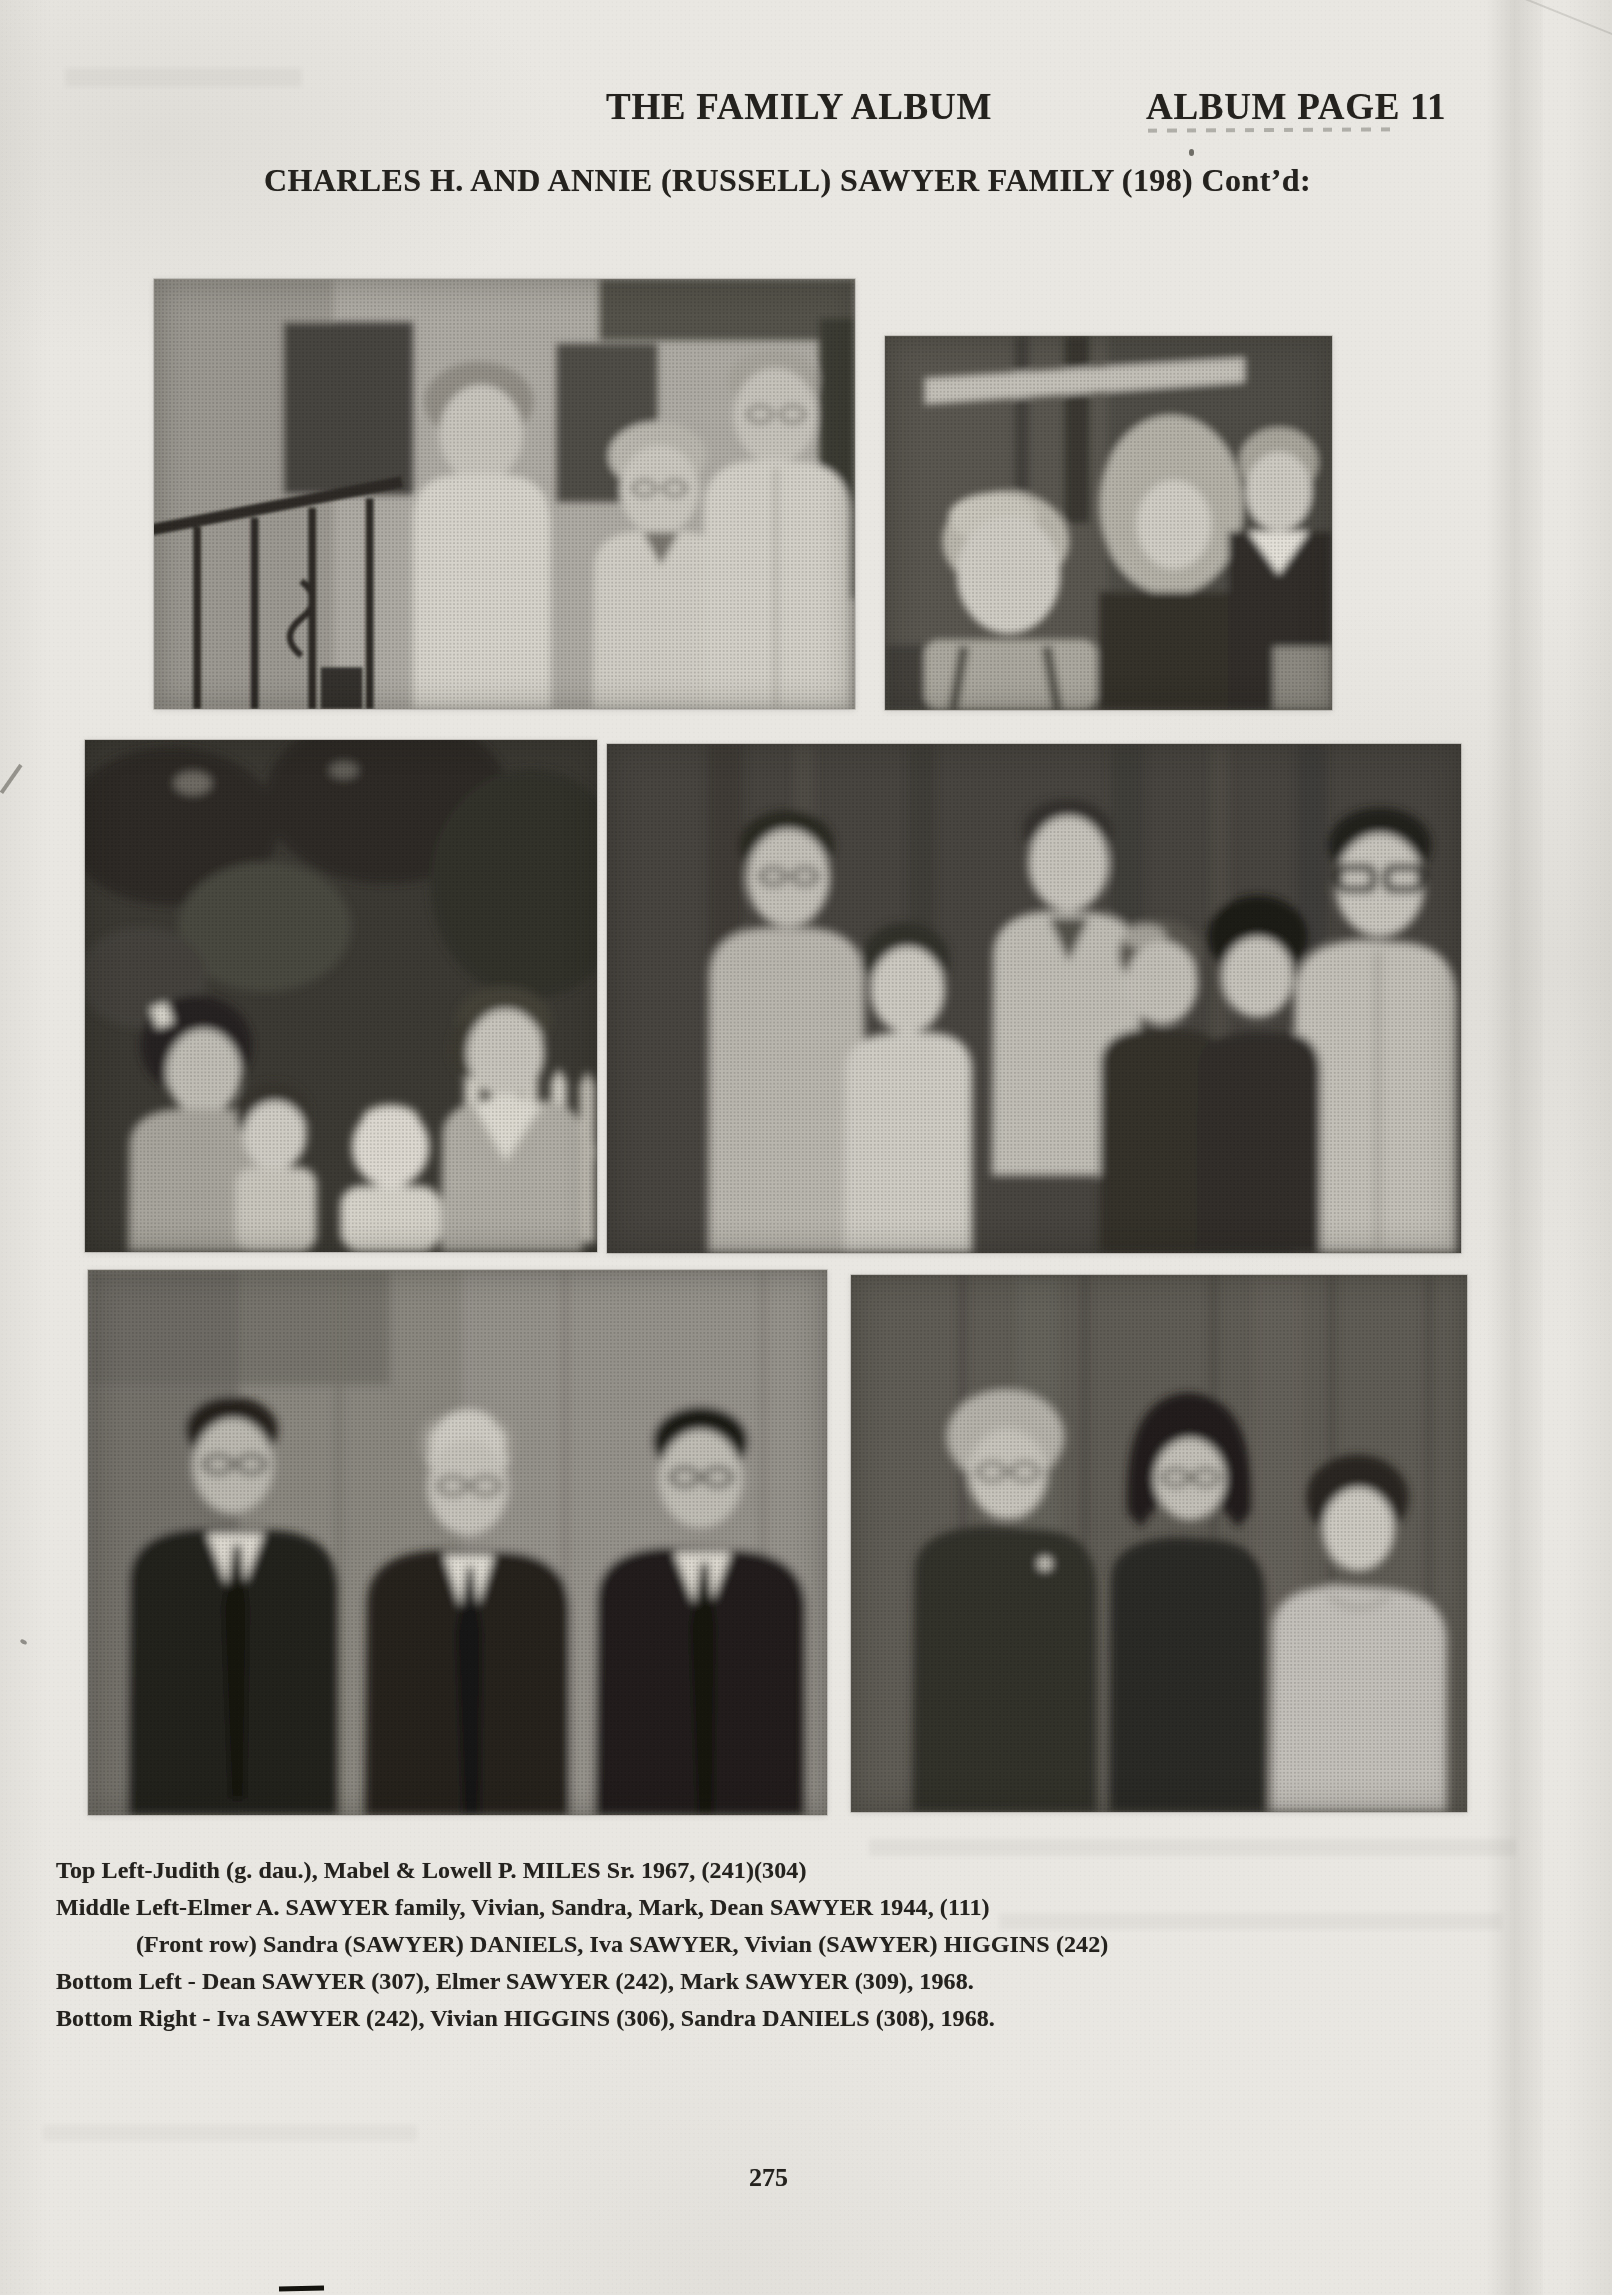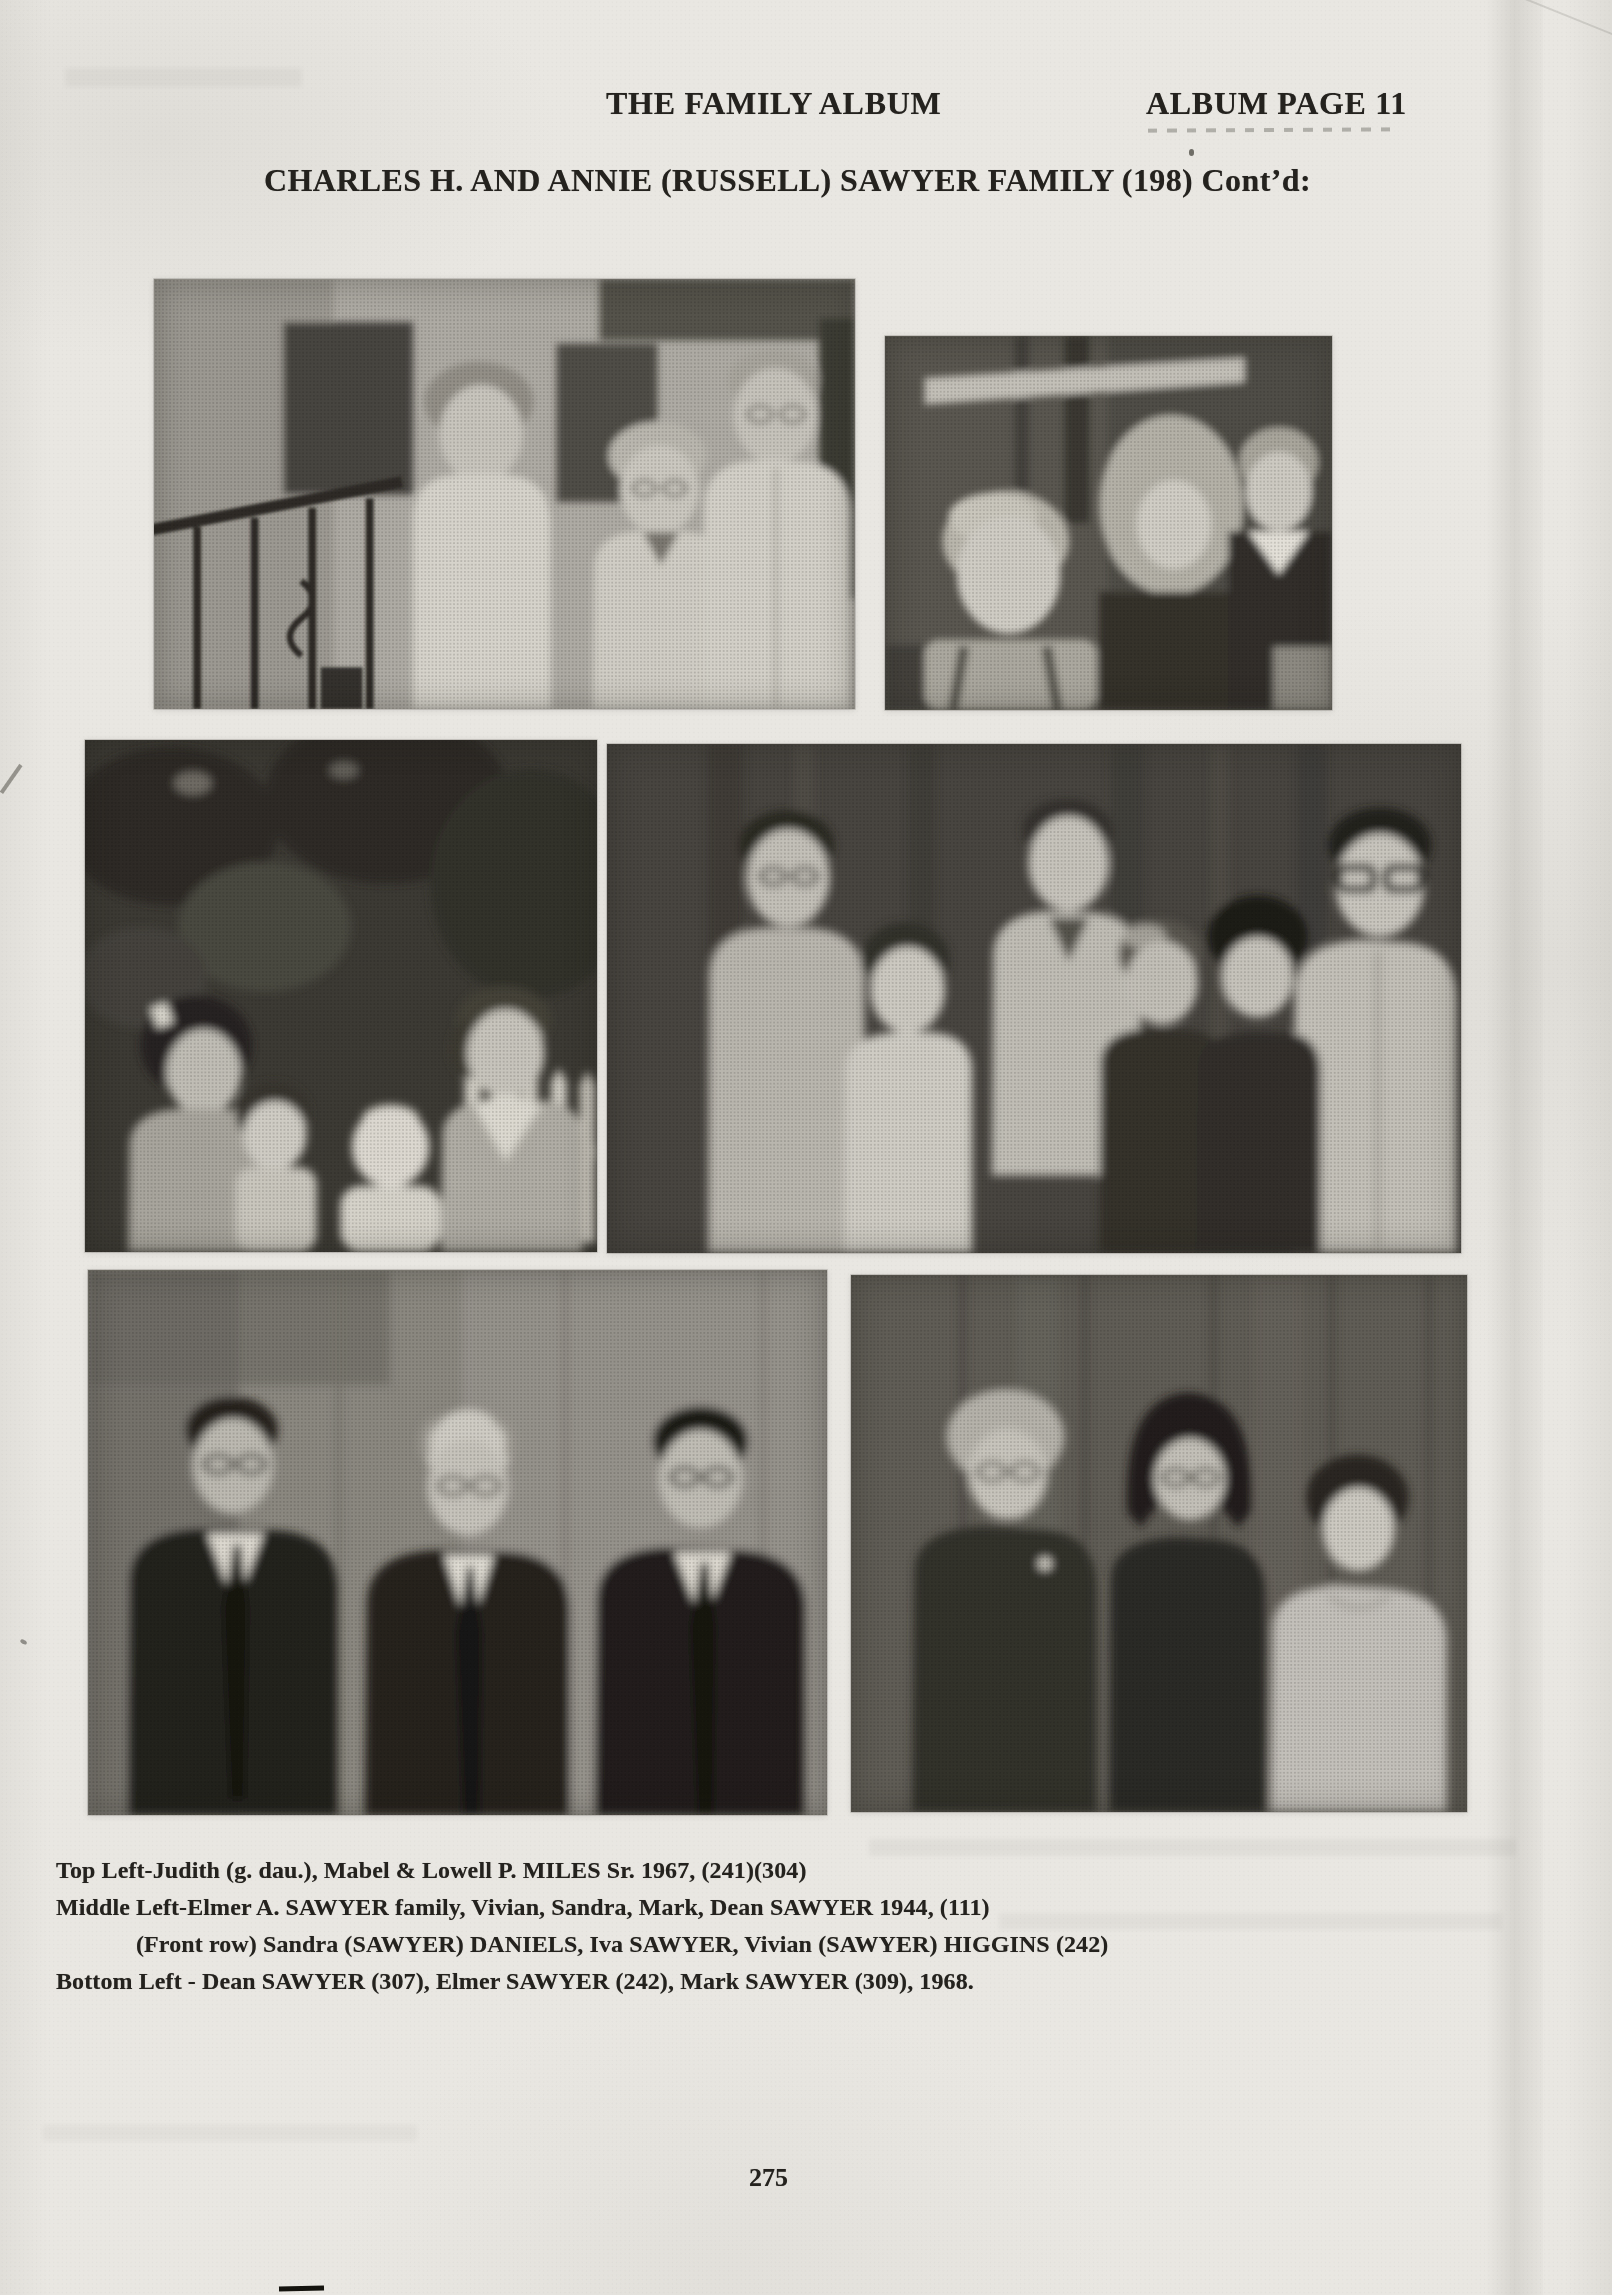--- a/index.html
+++ b/index.html
@@ -19,21 +19,21 @@
   }
   .grain{
     position:absolute;inset:0;pointer-events:none;opacity:.7;
     background-image:radial-gradient(rgba(95,93,86,.07) 0.7px, transparent 0.9px);
     background-size:4.3px 4.3px;
   }
   .edge-shadow-right{
     position:absolute;top:0;right:70px;width:57px;height:100%;pointer-events:none;
     background:linear-gradient(90deg, rgba(110,108,100,0), rgba(110,108,100,.15) 50%, rgba(110,108,100,.03));
   }
-  .hdr{position:absolute;font-weight:bold;font-size:32px;letter-spacing:0.7px;white-space:nowrap;
+  .hdr{position:absolute;font-weight:bold;font-size:37px;letter-spacing:0.7px;white-space:nowrap;
        text-shadow:0 0 0.7px rgba(35,33,28,.45);}
   #hdr-left{left:606px;top:85px;}
   #hdr-right{left:1146px;top:85px;}
   #family-title{position:absolute;left:264px;top:162px;font-weight:bold;font-size:32px;
        letter-spacing:0.4px;white-space:nowrap;text-shadow:0 0 0.7px rgba(35,33,28,.45);}
   .underline-smudge{
     position:absolute;left:1148px;top:128px;width:250px;height:3.6px;opacity:.55;
     background:repeating-linear-gradient(90deg, rgba(62,60,53,.6) 0 9.3px, rgba(62,60,53,0) 9.3px 19.4px);
     filter:blur(0.7px);transform:rotate(-.3deg);
   }
@@ -351,20 +351,21 @@
     </svg>
     <div class="ht"></div>
     <div class="vig"></div>
   </figure>
 
   <div id="captions">
     <div class="cl">Top Left-Judith (g. dau.), Mabel &amp; Lowell P. MILES Sr. 1967, (241)(304)</div>
     <div class="cl">Middle Left-Elmer A. SAWYER family, Vivian, Sandra, Mark, Dean SAWYER 1944, (111)</div>
     <div class="cl indent">(Front row) Sandra (SAWYER) DANIELS, Iva SAWYER, Vivian (SAWYER) HIGGINS (242)</div>
     <div class="cl">Bottom Left - Dean SAWYER (307), Elmer SAWYER (242), Mark SAWYER (309), 1968.</div>
+    <div class="cl">Bottom Right - Iva SAWYER (242), Vivian HIGGINS (306), Sandra DANIELS (308), 1968.</div>
   </div>
 
   <div id="page-number">275</div>
 
   <div class="ghost" style="left:65px;top:68px;width:237px;height:18.7px;opacity:.045;"></div>
   <div class="ghost" style="left:869px;top:1839px;width:647px;height:17px;opacity:.05;"></div>
   <div class="ghost" style="left:999px;top:1913px;width:503px;height:17px;opacity:.045;"></div>
   <div class="ghost" style="left:43px;top:2125px;width:374px;height:16px;opacity:.04;"></div>
   <div class="margin-mark"></div>
   <div class="speck" id="speck1"></div>

